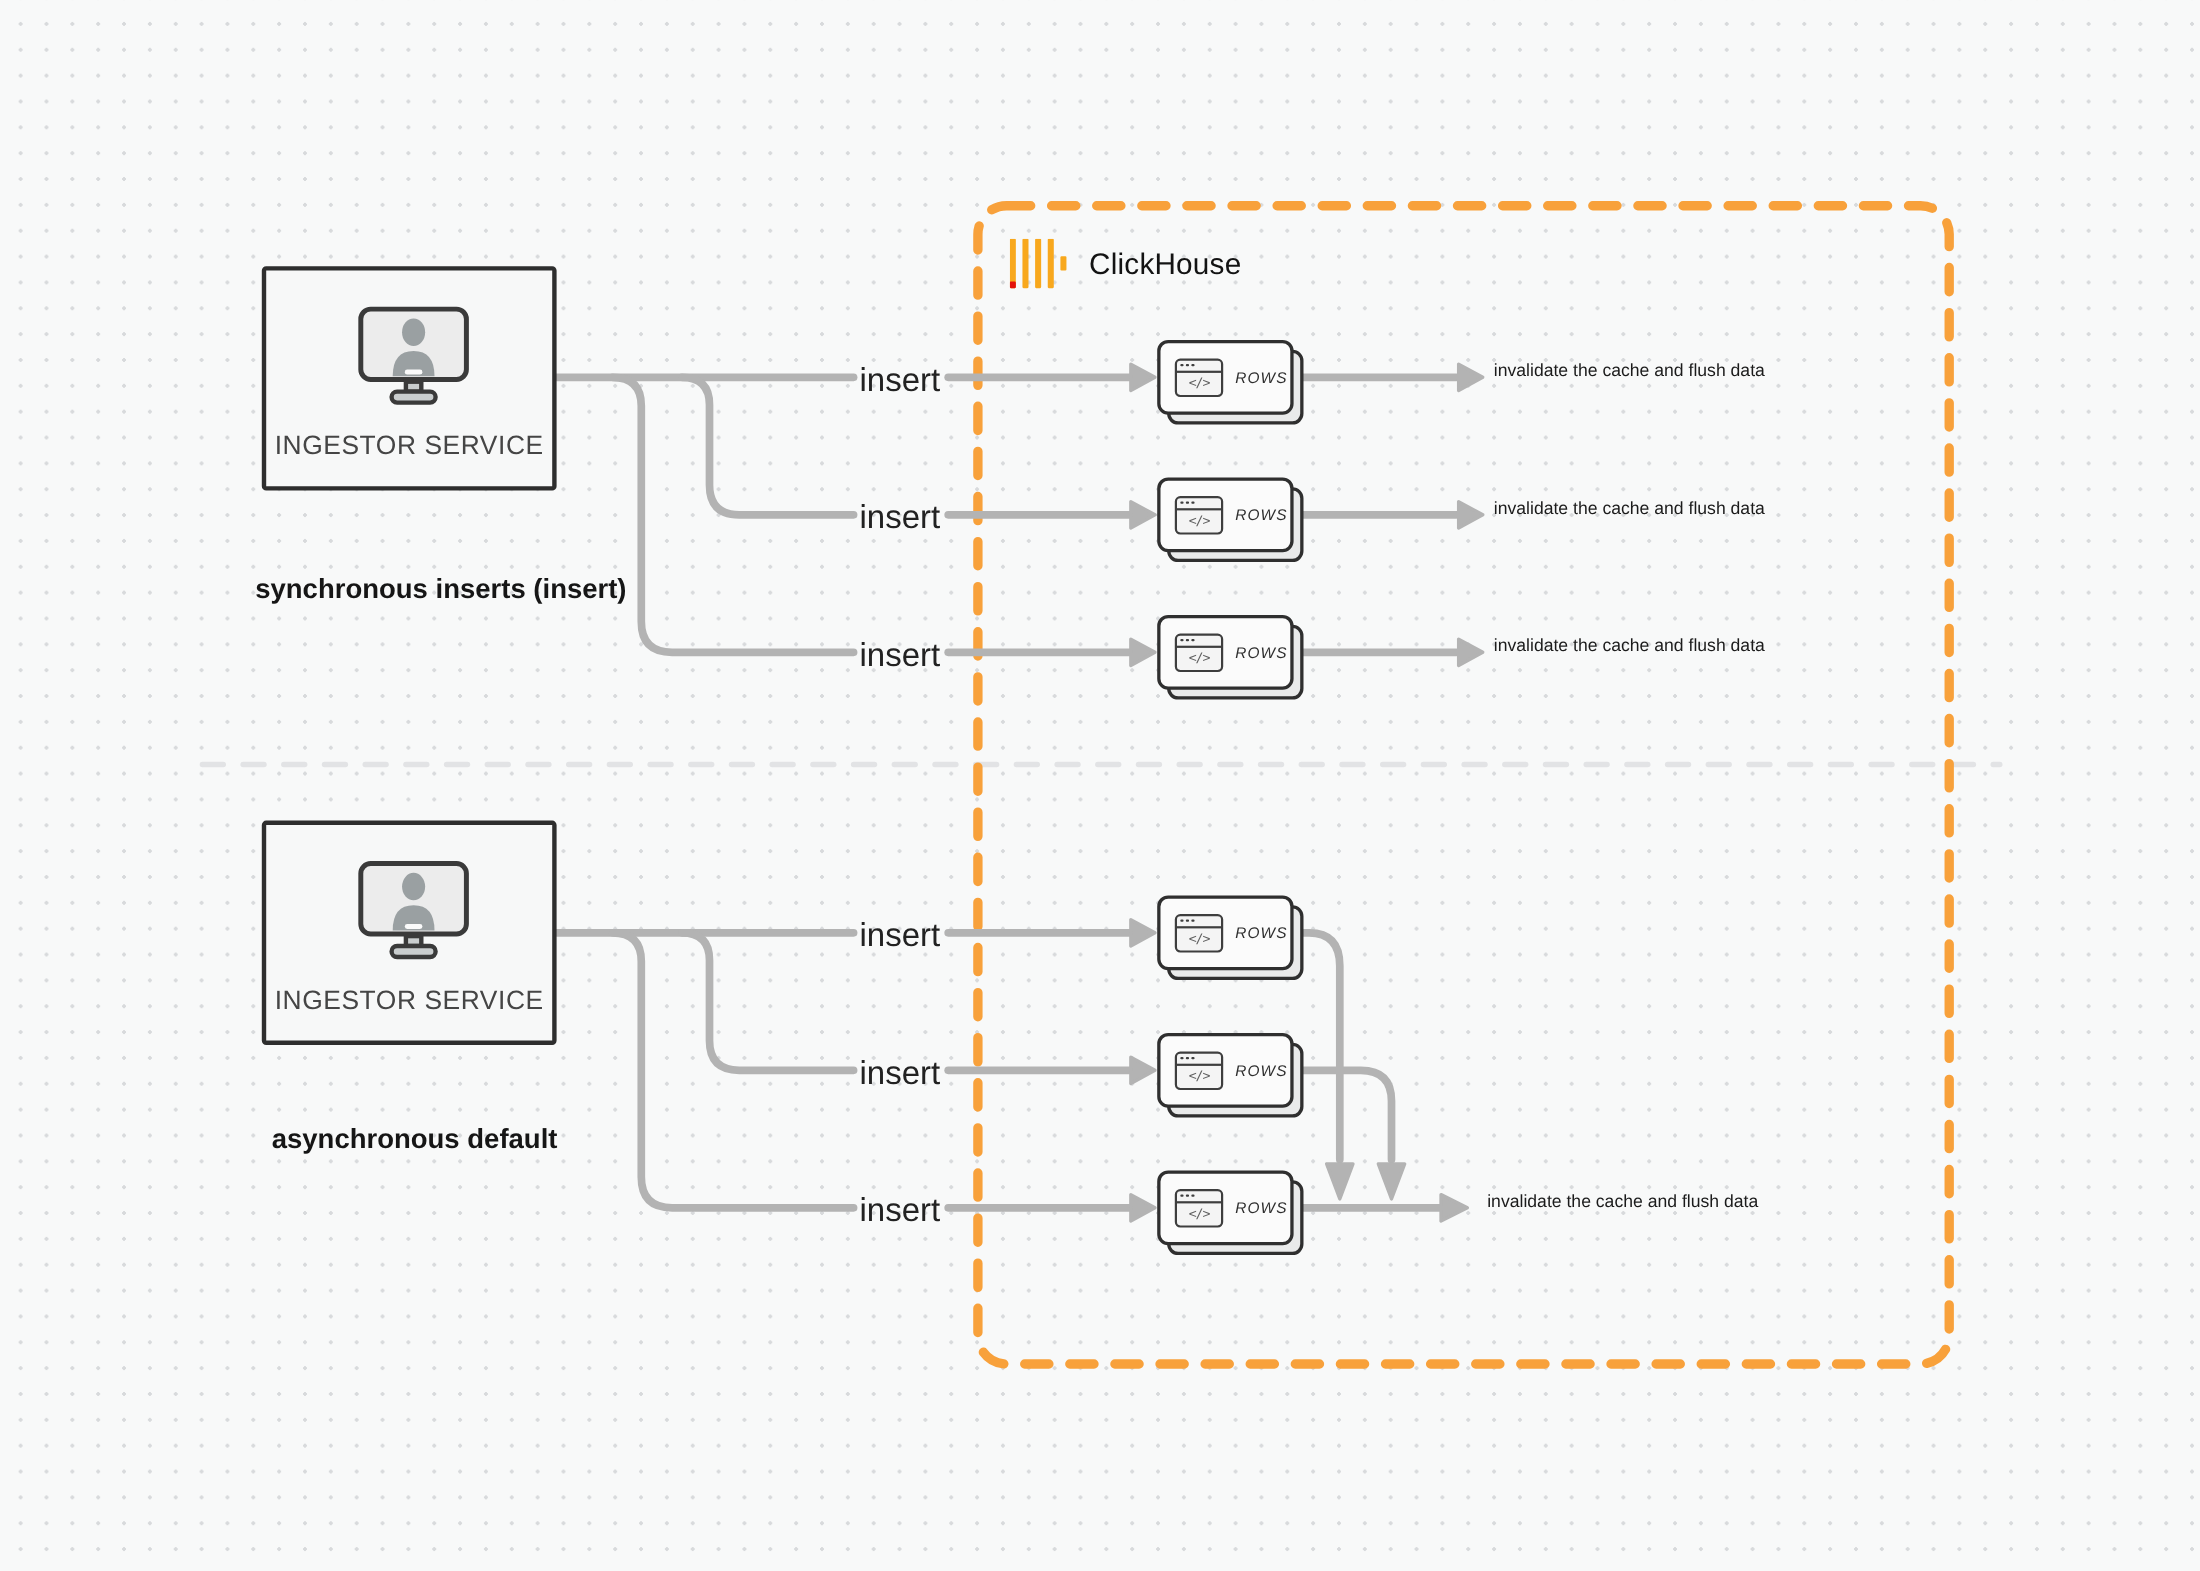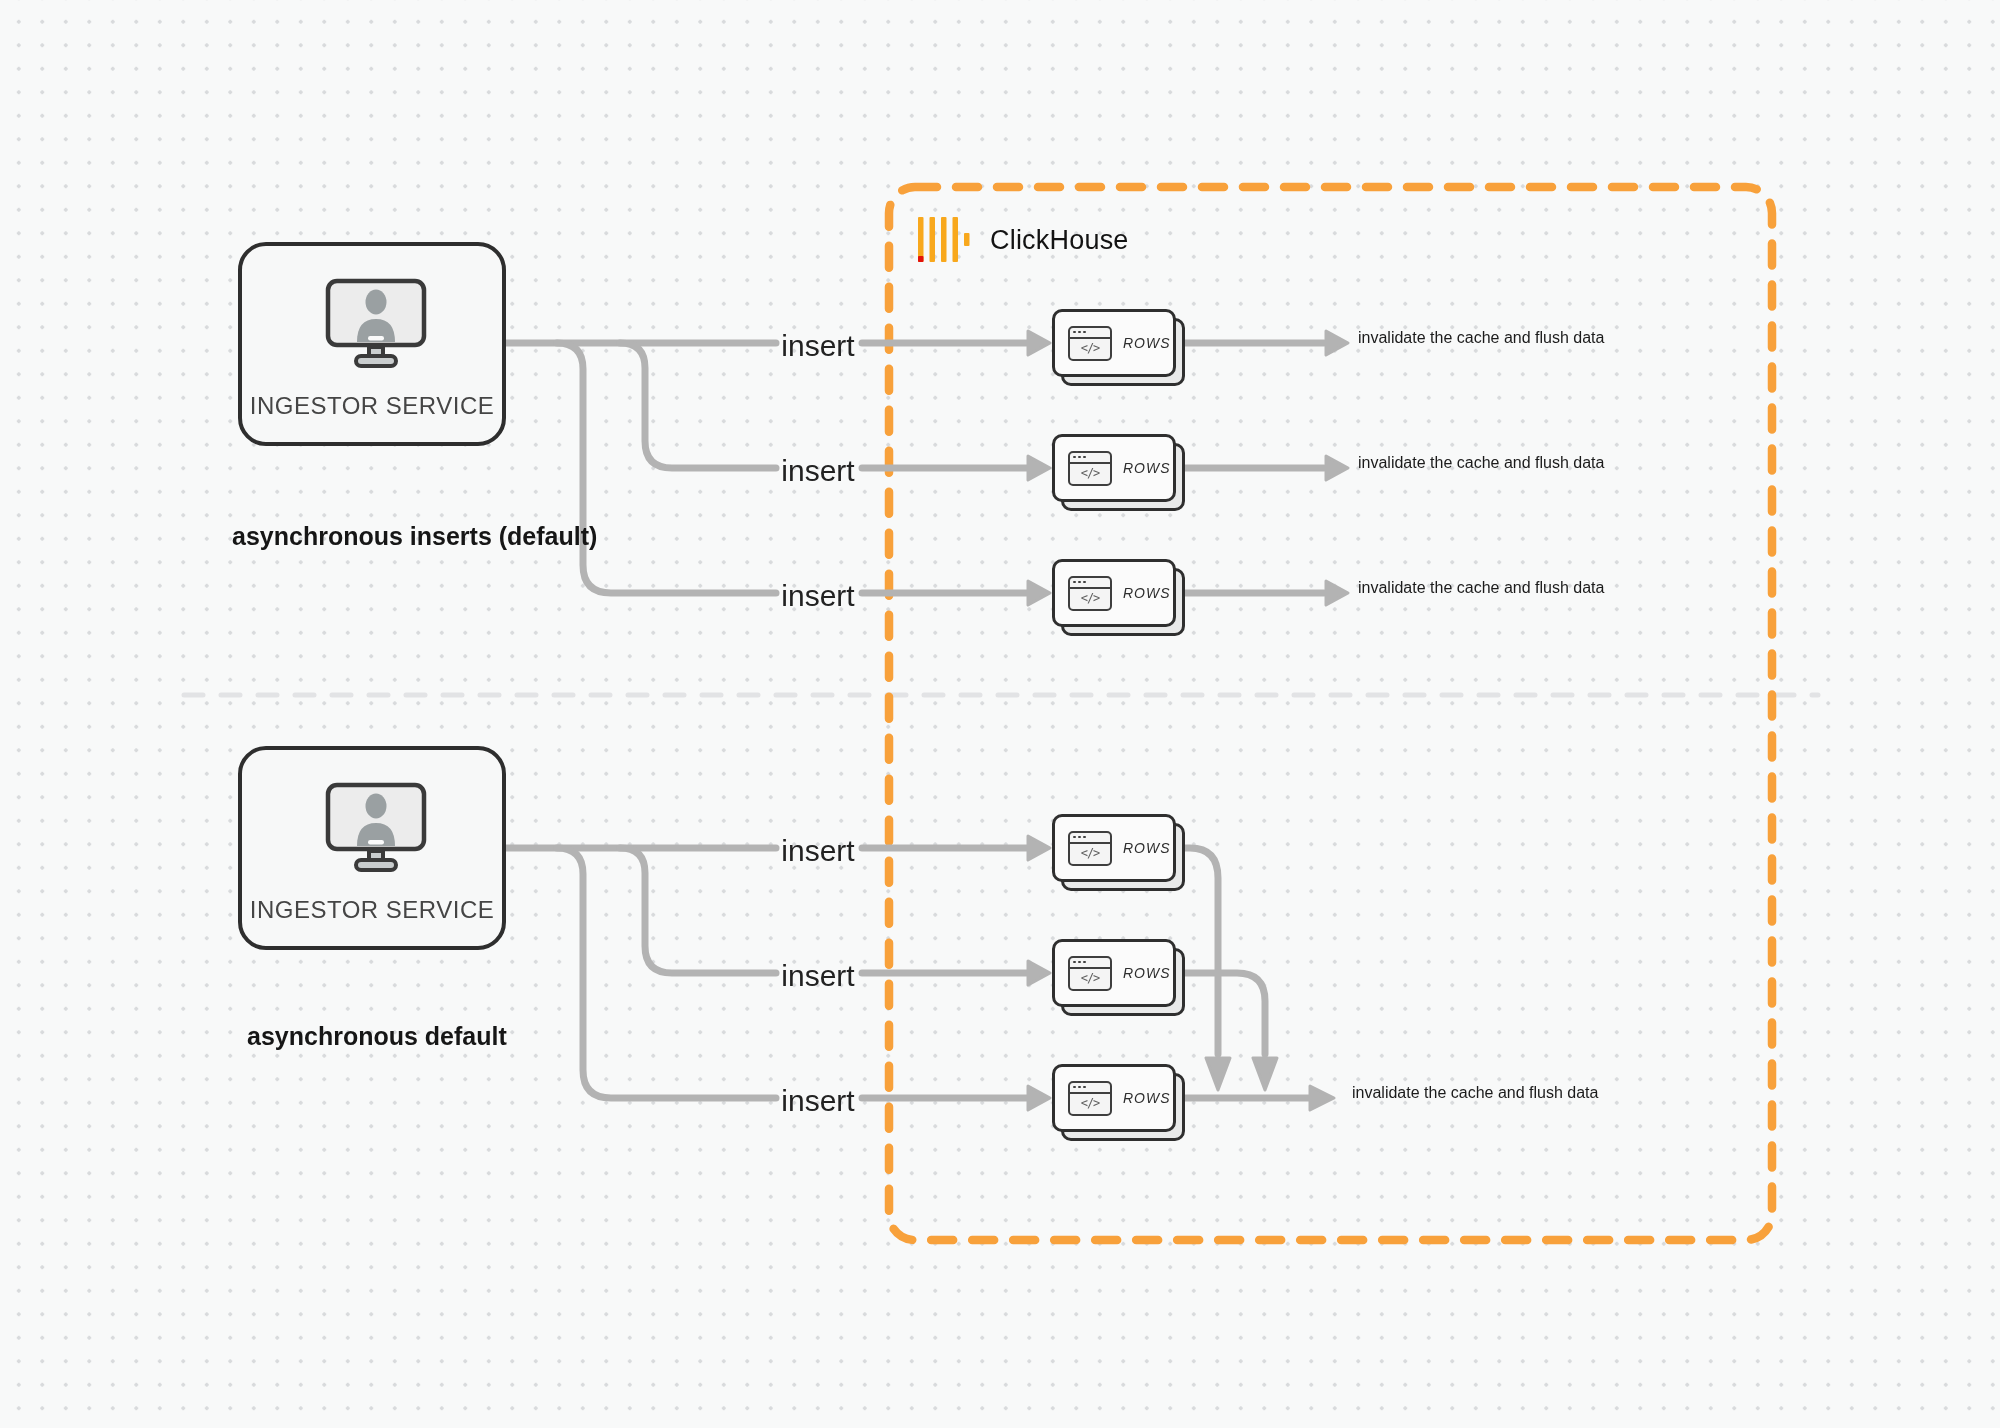--- a/index.html
+++ b/index.html
@@ -6,21 +6,21 @@
   .canvas{
     position:relative;width:2000px;height:1428px;overflow:hidden;
     background-color:#f8f9f9;
     background-image:radial-gradient(circle,#d8dadc 1.7px,transparent 1.9px);
     background-size:23.5px 23.5px;background-position:7px 10px;
     font-family:"Liberation Sans",sans-serif;
   }
   .wires{position:absolute;left:0;top:0;}
   .service-box{
     position:absolute;left:238px;width:268px;height:204px;box-sizing:border-box;
-    background:#f7f8f8;border:4.5px solid #2e2e2e;border-radius:28px;
+    background:#f7f8f8;border:4.5px solid #2e2e2e;border-radius:4px;
   }
   .service-box.sync{top:242px;}
   .service-box.async{top:746px;}
   .monitor{position:absolute;left:82px;top:32px;}
   .service-label{
     position:absolute;left:0;right:0;bottom:22px;text-align:center;
     font-size:24px;color:#454545;letter-spacing:.5px;white-space:nowrap;
   }
   .caption{position:absolute;font-size:25px;font-weight:bold;color:#161616;white-space:nowrap;}
   .caption.sync{left:232px;top:522px;}
@@ -126,21 +126,21 @@
       <rect x="4" y="3" width="96" height="64" rx="9" fill="#ececec" stroke="#3a3a3a" stroke-width="4.5"></rect>
       <ellipse cx="52" cy="24" rx="10.5" ry="12.5" fill="#9aa0a2"></ellipse>
       <path d="M33 64 Q33 41 52 41 Q71 41 71 64 Z" fill="#9aa0a2"></path>
       <rect x="44" y="58" width="16" height="4.5" rx="2.2" fill="#fafafa"></rect>
       <rect x="45" y="69" width="14" height="9" fill="#c9cdce" stroke="#3a3a3a" stroke-width="4"></rect>
       <rect x="32" y="78" width="40" height="10" rx="5" fill="#c9cdce" stroke="#3a3a3a" stroke-width="4"></rect>
     </svg>
     <div class="service-label">INGESTOR SERVICE</div>
   </div>
 
-  <div class="caption sync">asynchronous inserts (default)</div>
+  <div class="caption sync">synchronous inserts (insert)</div>
   <div class="caption async">asynchronous default</div>
 
   <div class="ch-logo">
     <svg width="52" height="46" viewBox="0 0 52 46">
       <rect x="0" y="0" width="5.5" height="45" rx="1" fill="#F8A81D"></rect>
       <rect x="0" y="39" width="5.5" height="6" rx="1" fill="#E3120B"></rect>
       <rect x="11.5" y="0" width="5.5" height="45" rx="1" fill="#F8A81D"></rect>
       <rect x="23" y="0" width="5.5" height="45" rx="1" fill="#F8A81D"></rect>
       <rect x="34.5" y="0" width="5.5" height="45" rx="1" fill="#F8A81D"></rect>
       <rect x="46" y="16" width="5.5" height="13" rx="1" fill="#F8A81D"></rect>

